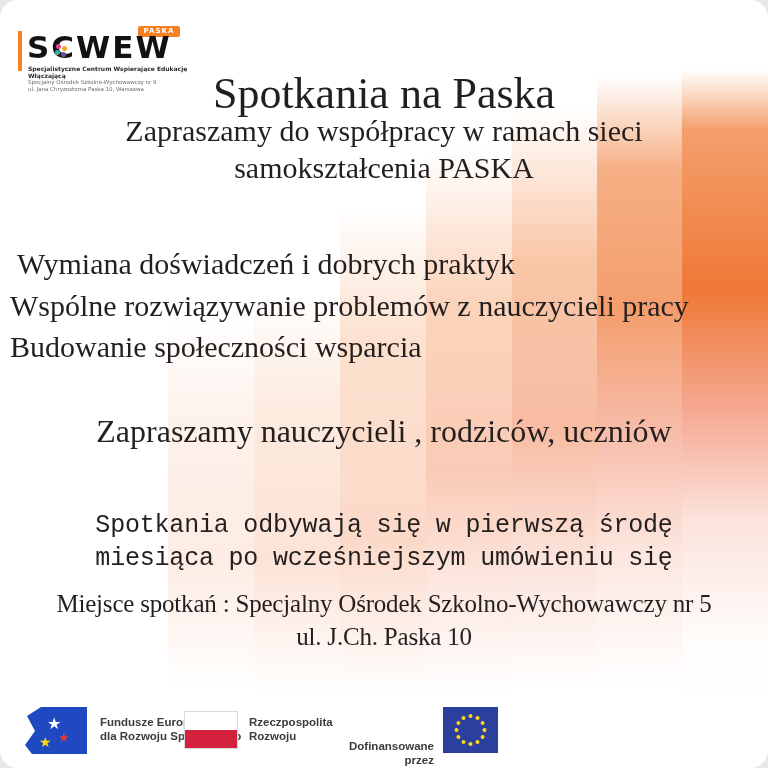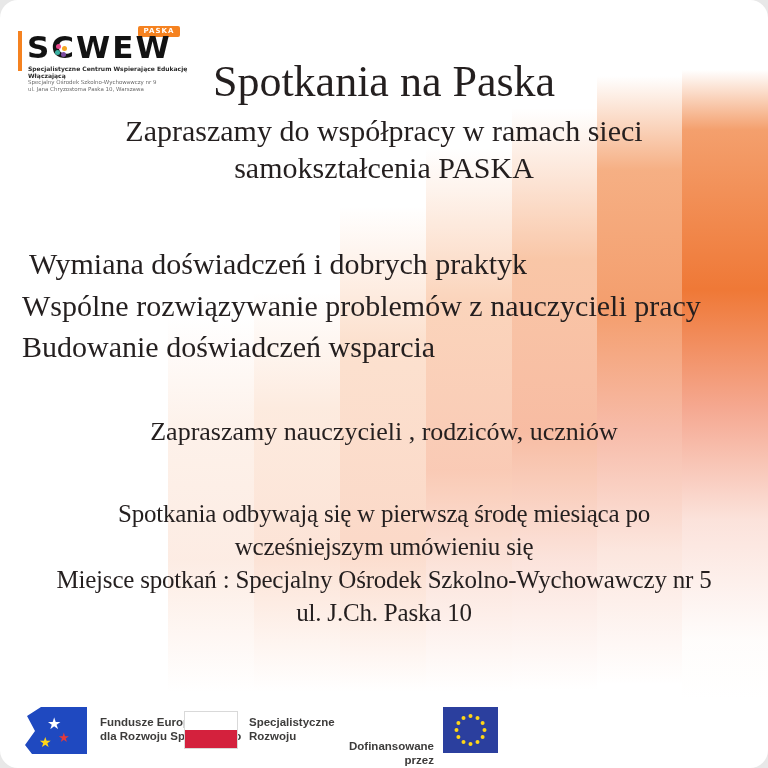--- a/index.html
+++ b/index.html
@@ -35,33 +35,33 @@
   .e1{left:2px;top:0;width:5px;height:5px;background:#e6458b;}
   .e2{left:8px;top:2px;width:5px;height:5px;background:#f5a623;}
   .e3{left:1px;top:6px;width:5px;height:5px;background:#3ab0a2;}
   .e4{left:7px;top:8px;width:5px;height:5px;background:#7a4a9e;}
   .logo-subs{position:absolute;left:10px;top:41px;width:190px;line-height:7px;}
   .logo-sub1{font-size:6px;font-weight:bold;color:#2b2b2b;}
   .logo-sub2,.logo-sub3{font-size:5.5px;color:#6b6b6b;}
 
   
   .title{
-    position:absolute;top:58px;left:0;right:0;margin:0;
+    position:absolute;top:58px;left:0;right:0;margin:12px;
     text-align:center;font-size:44px;font-weight:normal;line-height:48px;color:#241f1f;
   }
   .subtitle{position:absolute;top:112px;left:0;right:0;text-align:center;font-size:30px;line-height:37px;}
 
   
-  .points{position:absolute;top:243px;left:22px;right:4px;font-size:30px;line-height:41.5px;}
+  .points{position:absolute;top:243px;left:10px;right:4px;font-size:30px;line-height:41.5px;}
   .points div{white-space:pre;}
-  .invite{position:absolute;top:411px;left:0;right:0;text-align:center;font-size:26px;line-height:41px;}
+  .invite{position:absolute;top:411px;left:0;right:0;text-align:center;font-size:32px;line-height:41px;}
 
   
   .details{position:absolute;top:497px;left:0;right:0;text-align:center;font-size:25px;line-height:33px;letter-spacing:-0.2px;}
-  .schedule{max-width:680px;margin:0 auto;}
+  .schedule{max-width:680px;margin:12px auto;font-family:Liberation Mono, monospace;}
 
   
   .footer{position:absolute;left:0;right:0;bottom:0;height:66px;
     font-family:"Liberation Sans",sans-serif;color:#3d3c3b;}
   .funds-icon{position:absolute;left:25px;top:5px;}
   .funds-label{position:absolute;left:100px;top:13px;font-size:11.5px;font-weight:bold;line-height:14px;}
   .pl-flag{position:absolute;left:184px;top:9px;width:54px;height:38px;border:1px solid #d9d9d9;box-sizing:border-box;}
   .pl-flag .white{height:50%;background:#ffffff;}
   .pl-flag .red{height:50%;background:#d4213d;}
   .pl-label{position:absolute;left:249px;top:13px;font-size:11.5px;font-weight:bold;line-height:14px;}
@@ -100,21 +100,21 @@
 
   <h1 class="title">Spotkania na Paska</h1>
   <div class="subtitle">
     <div>Zapraszamy do współpracy w ramach sieci</div>
     <div>samokształcenia PASKA</div>
   </div>
 
   <div class="points">
     <div> Wymiana doświadczeń i dobrych praktyk</div>
     <div>Wspólne rozwiązywanie problemów z nauczycieli pracy</div>
-    <div>Budowanie doświadczeń wsparcia</div>
+    <div>Budowanie społeczności wsparcia</div>
   </div>
   <div class="invite">Zapraszamy nauczycieli , rodziców, uczniów</div>
 
   <div class="details">
     <div class="schedule">Spotkania odbywają się w pierwszą środę miesiąca po wcześniejszym umówieniu się</div>
     <div>Miejsce spotkań : Specjalny Ośrodek Szkolno-Wychowawczy nr 5</div>
     <div>ul. J.Ch. Paska 10</div>
   </div>
 
   <div class="footer">
@@ -129,21 +129,21 @@
     <div class="funds-label">
       <div>Fundusze Europejskie</div>
       <div>dla Rozwoju Społecznego</div>
     </div>
 
     <div class="pl-flag">
       <div class="white"></div>
         <div class="red"></div>
     </div>
     <div class="pl-label">
-      <div>Specjalistyczne</div>
+      <div>Rzeczpospolita</div>
       <div>Rozwoju</div>
     </div>
 
     <div class="cofunded-label">
       <div>Dofinansowane przez</div>
       <div>Unię Społecznego</div>
     </div>
     <div class="eu-flag">
       <svg width="55" height="46" viewBox="0 0 55 46">
         <rect width="55" height="46" fill="#2b3f9e"></rect>

